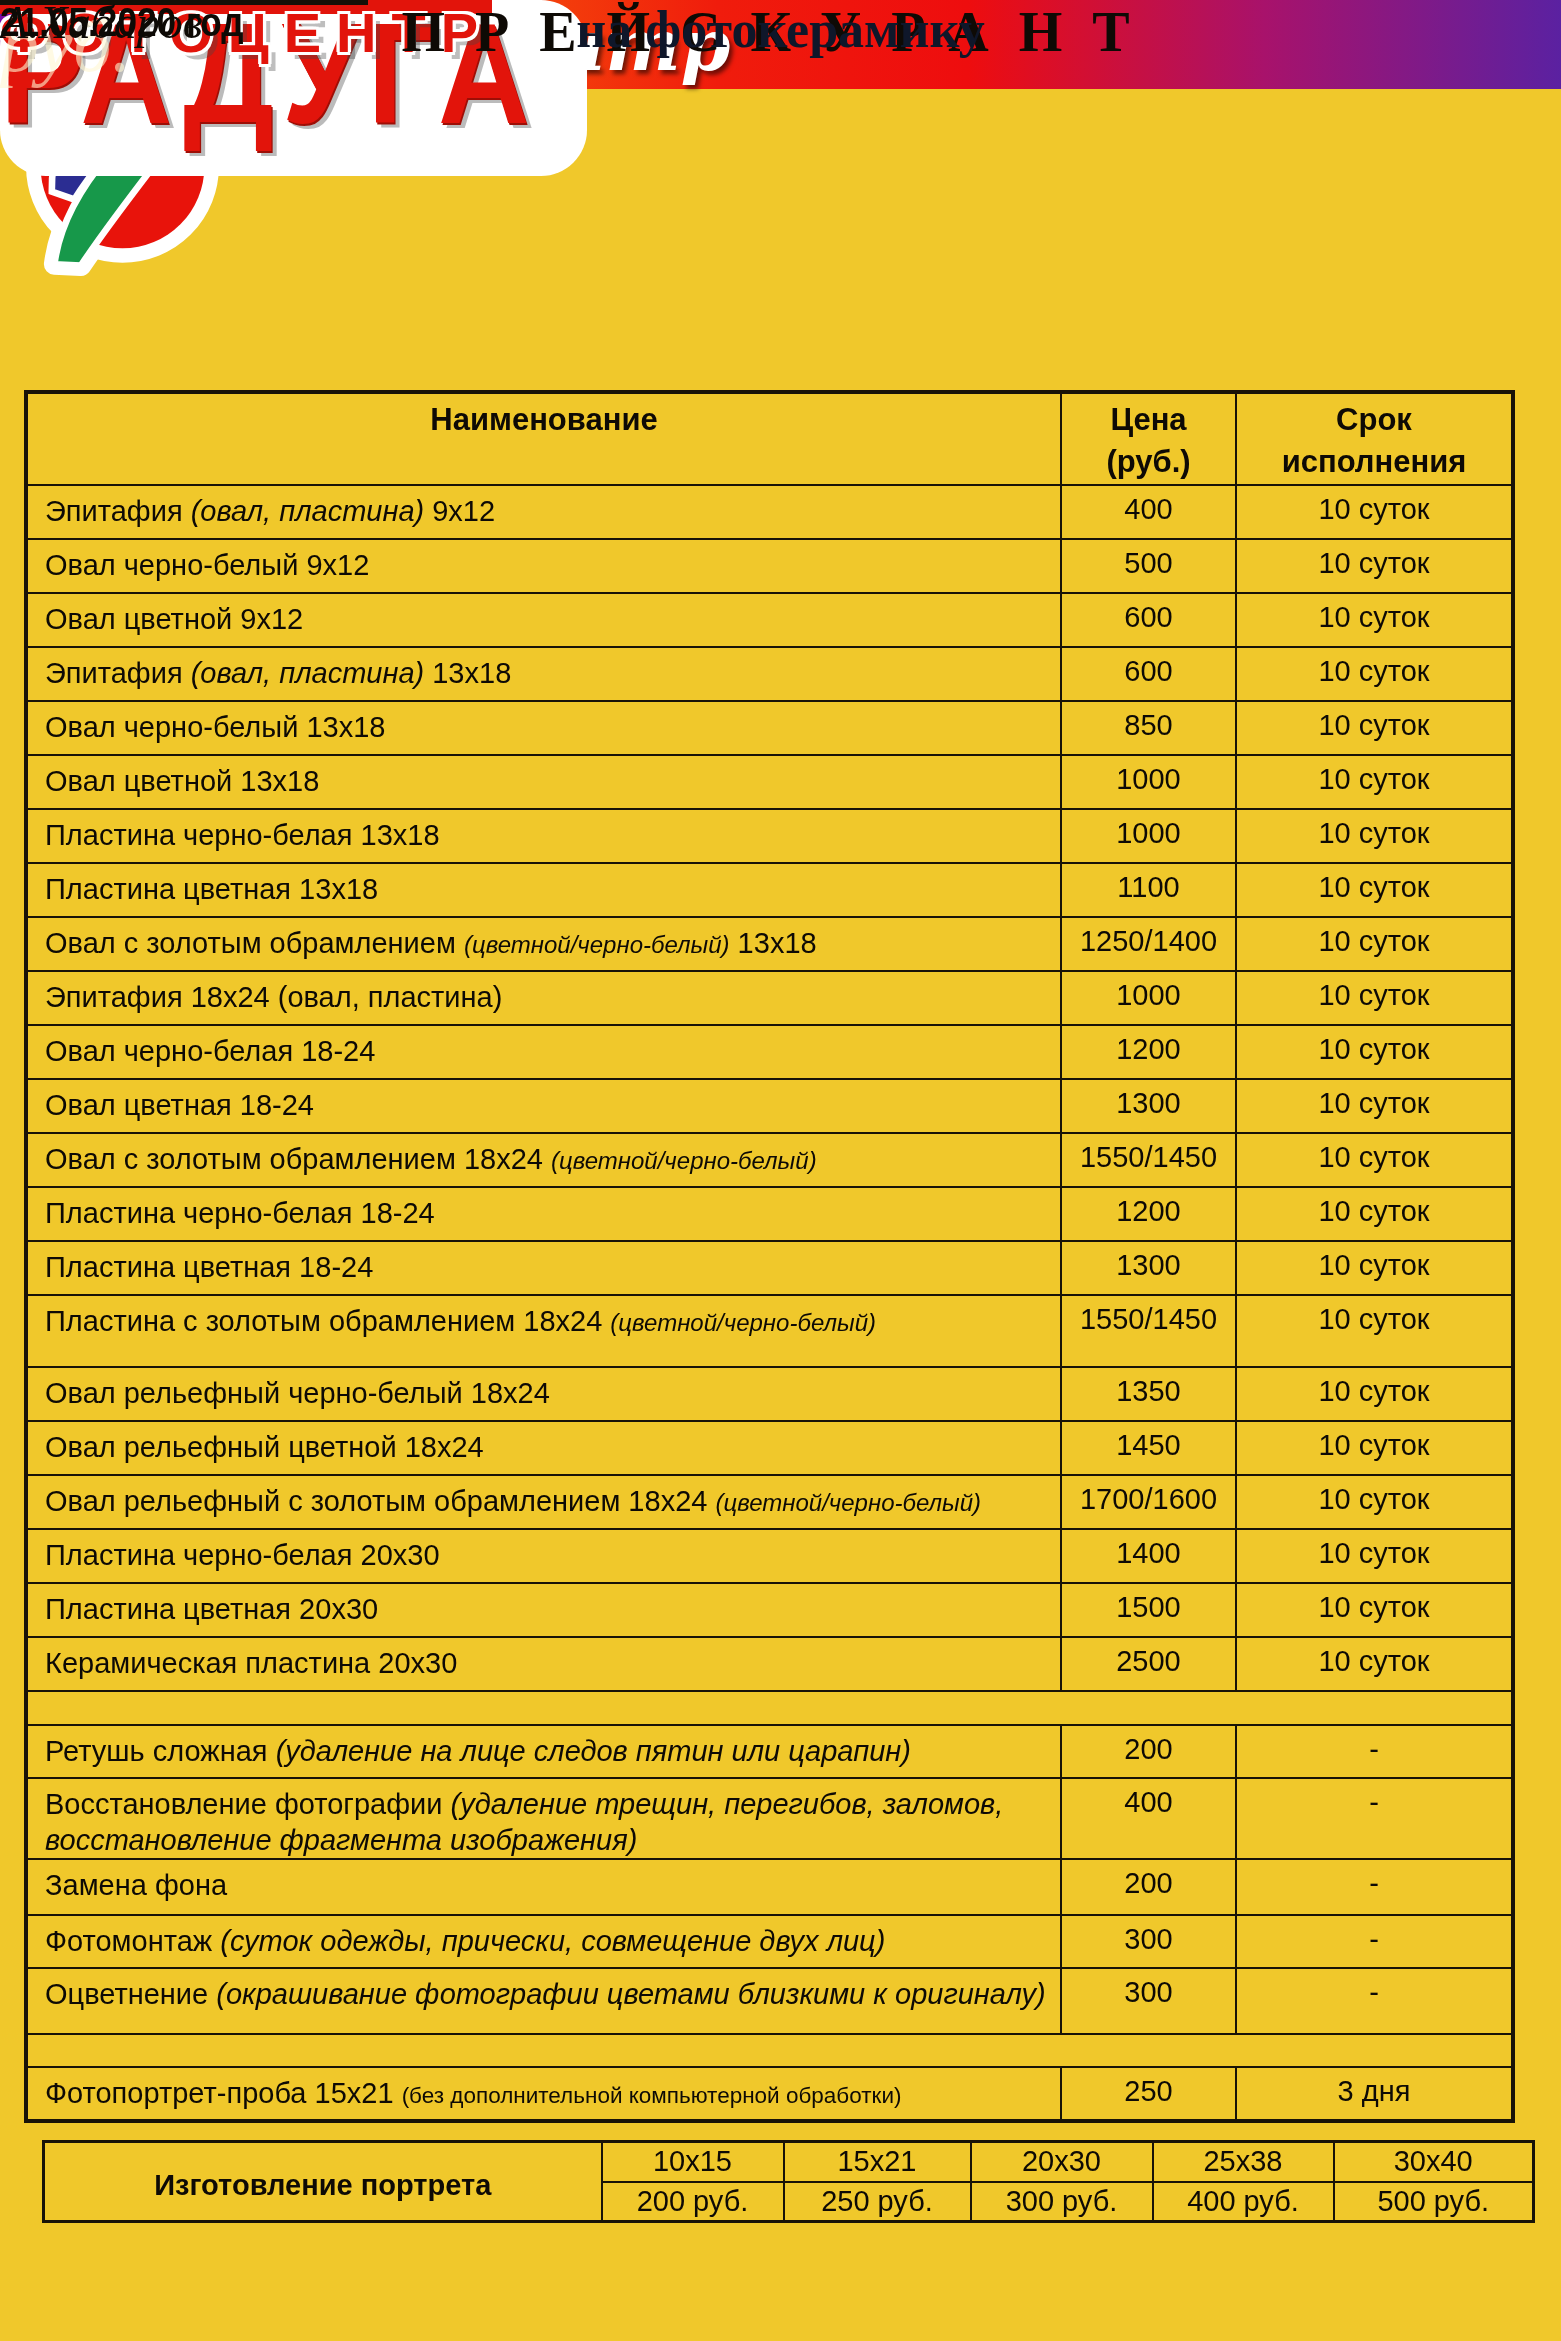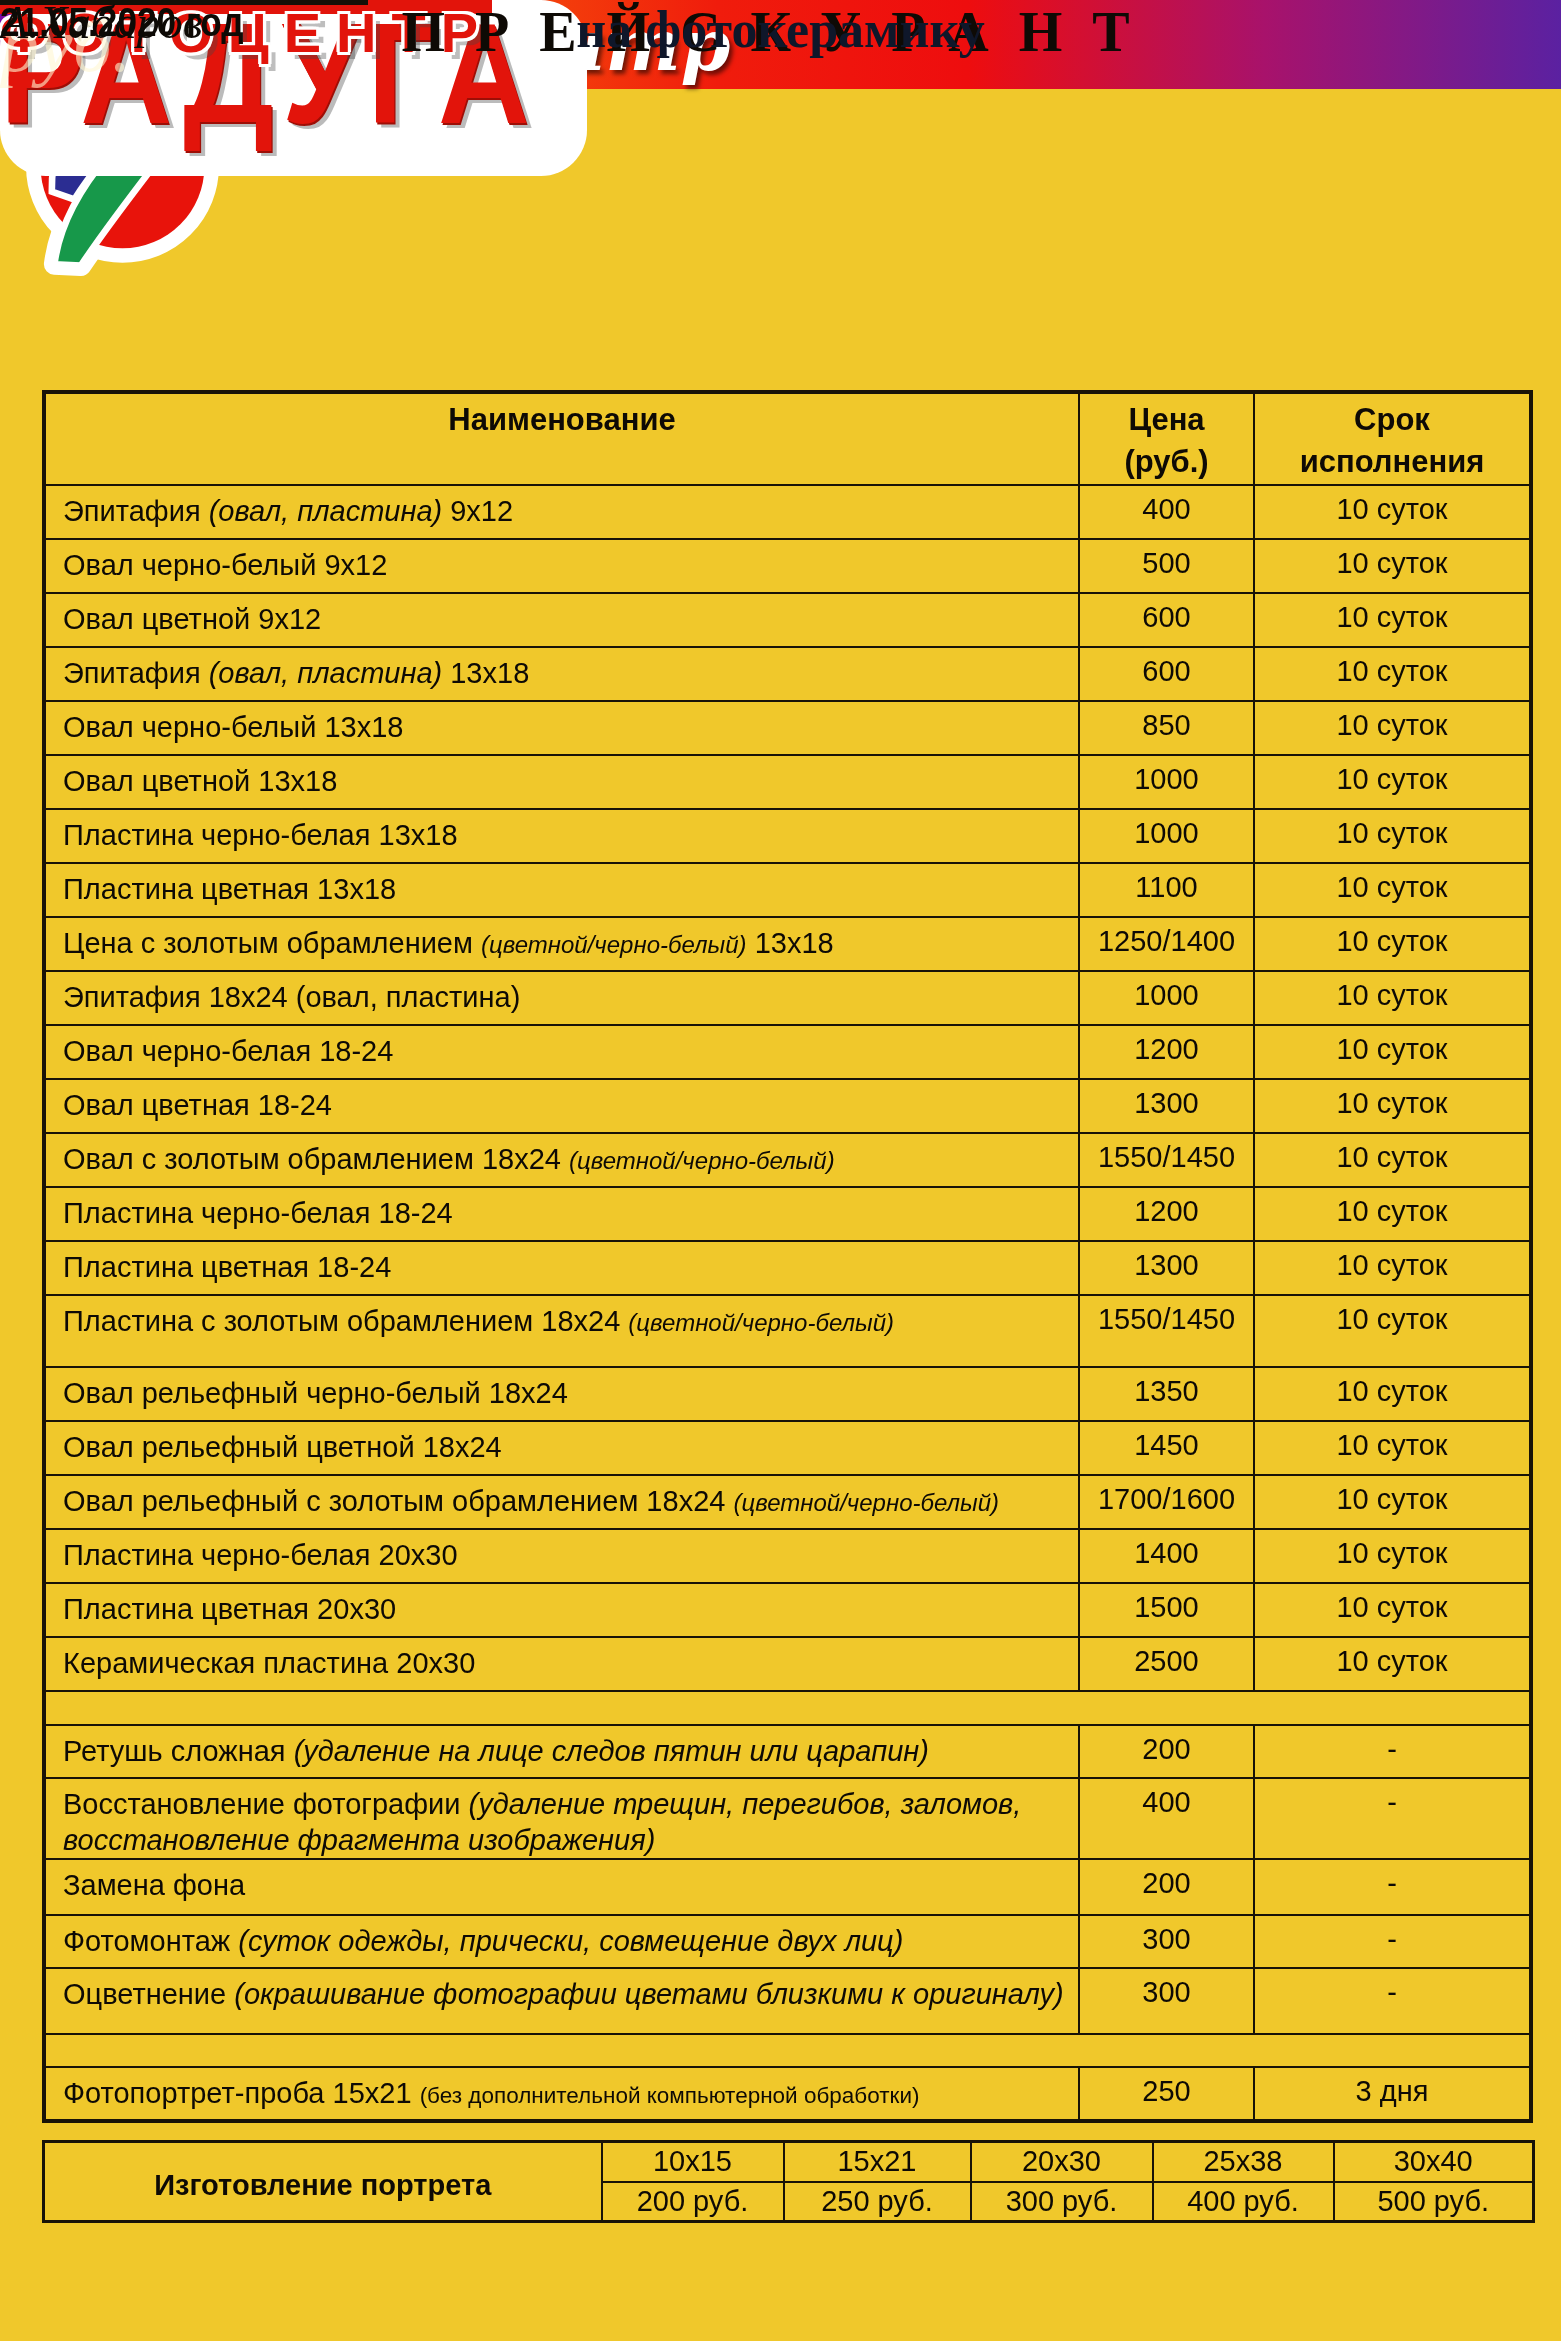--- a/index.html
+++ b/index.html
@@ -53,21 +53,21 @@
     font-family:"Liberation Serif", serif; font-weight:bold;
     font-size:52px; color:#0f172a;
   }
   
   .watermark {
     position:absolute; left:2120; top:2388; font-family:"Liberation Serif", serif;
     font-style:italic; font-size:78px; color:rgba(255,246,210,.6); white-space:nowrap;
   }
   
   table.t1 {
-    position:absolute; left:42px; top:390px; width:1487px;
+    position:absolute; left:24px; top:390px; width:1487px;
     border-collapse:collapse; table-layout:fixed;
     color:#0E0A05;
   }
   table.t1 td, table.t1 th { border:2.6px solid #191307; background:transparent; }
   table.t1 { border:4px solid #191307; }
   table.t1 thead tr { height:79px; }
   table.t1 th { font-size:31px; font-weight:bold; text-align:center; vertical-align:top; padding-top:5.3px; line-height:1.35; }
   td.c-name { font-size:29px; text-align:left; vertical-align:top; padding:6.6px 8px 0 17px; line-height:1.25; }
   td.c-mid  { font-size:29px; text-align:center; vertical-align:top; padding-top:6.6px; }
   .note.it    { font-style:italic; }
@@ -180,21 +180,21 @@
           <td class="c-name"><span>Пластина черно-белая 13х18</span></td>
           <td class="c-mid">1000</td>
           <td class="c-mid">10 суток</td>
         </tr>
         <tr style="height: 54px;">
           <td class="c-name"><span>Пластина цветная 13х18</span></td>
           <td class="c-mid">1100</td>
           <td class="c-mid">10 суток</td>
         </tr>
         <tr style="height: 54px;">
-          <td class="c-name"><span>Цена с золотым обрамлением </span><span class="note it-sm">(цветной/черно-белый)</span><span> 13х18</span></td>
+          <td class="c-name"><span>Овал с золотым обрамлением </span><span class="note it-sm">(цветной/черно-белый)</span><span> 13х18</span></td>
           <td class="c-mid">1250/1400</td>
           <td class="c-mid">10 суток</td>
         </tr>
         <tr style="height: 54px;">
           <td class="c-name"><span>Эпитафия 18х24 (овал, пластина)</span></td>
           <td class="c-mid">1000</td>
           <td class="c-mid">10 суток</td>
         </tr>
         <tr style="height: 54px;">
           <td class="c-name"><span>Овал черно-белая 18-24</span></td>

